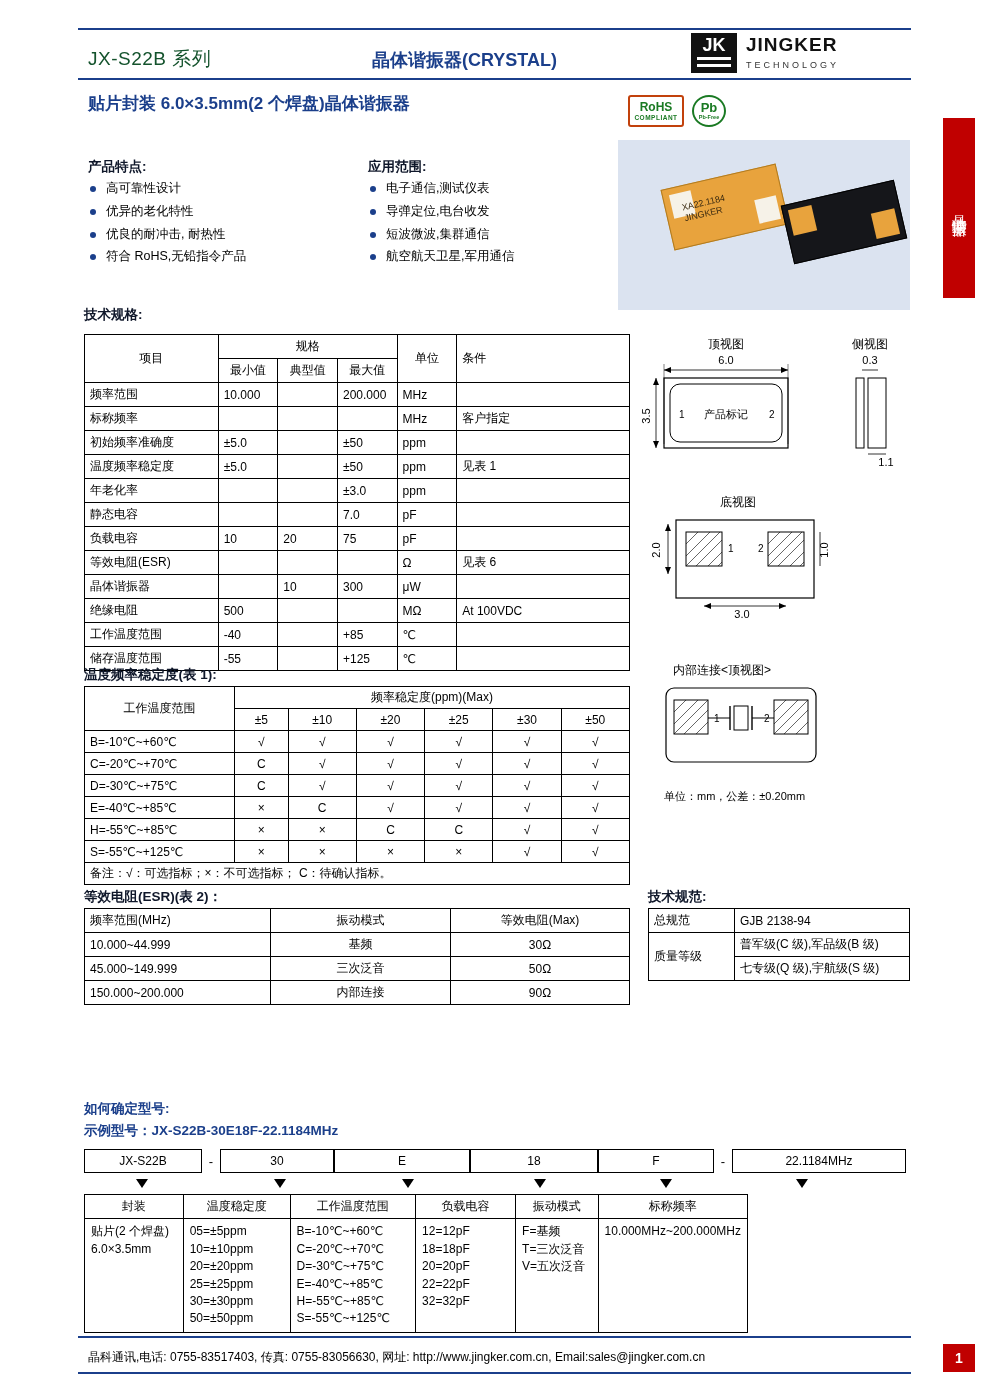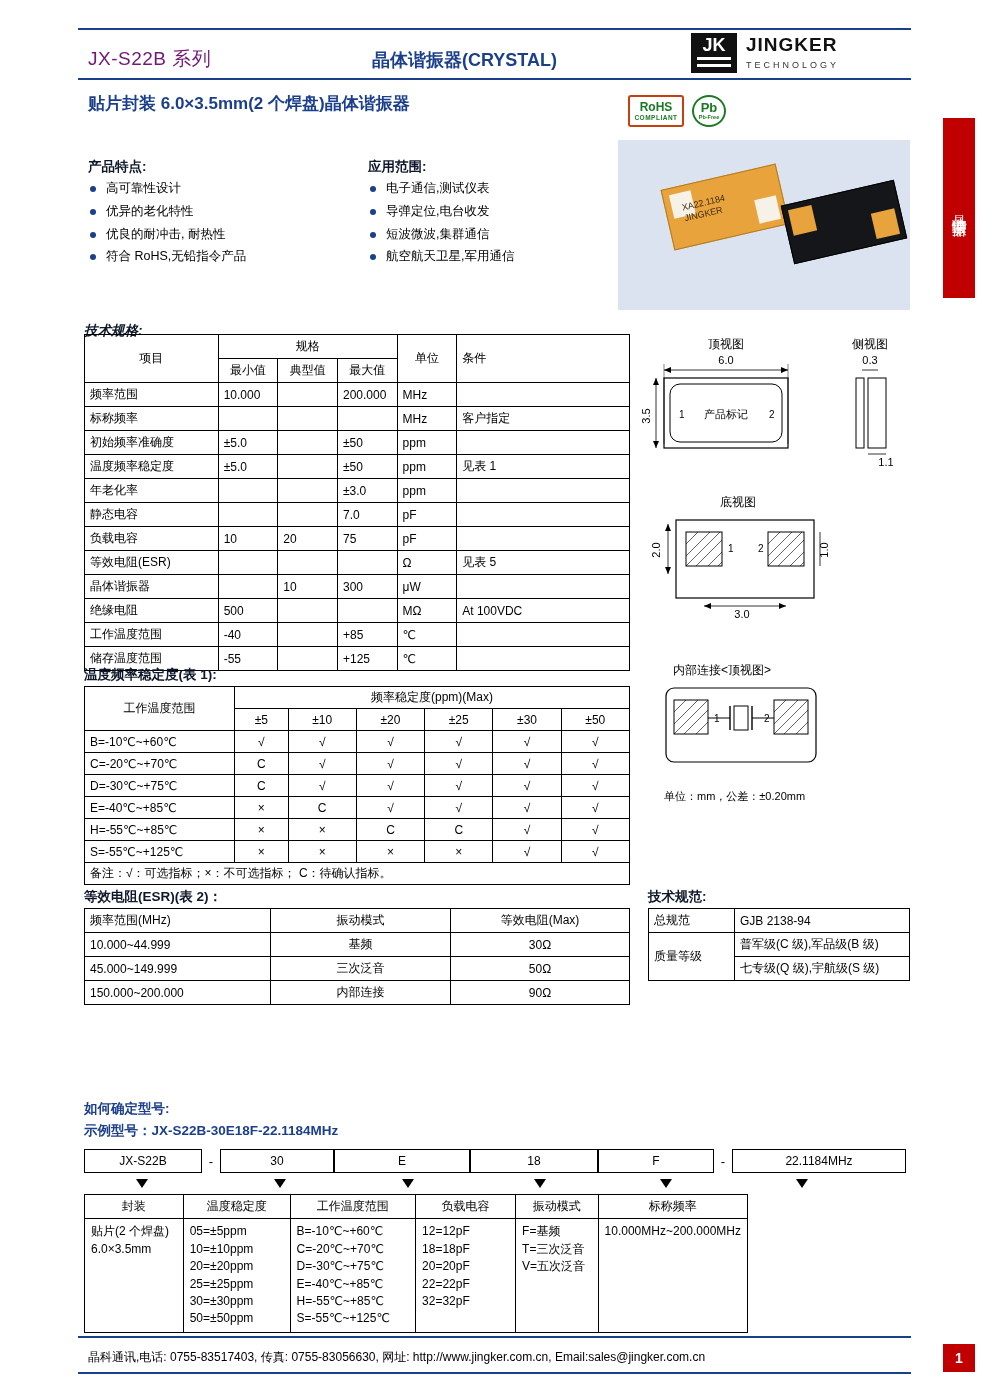--- a/index.html
+++ b/index.html
@@ -14,21 +14,21 @@
     overflow: hidden;
   }
   .page { position:absolute; inset:0; }
 
   
   .rule-top { position:absolute; left:78px; right:78px; top:28px; height:2px; background:#1b3f8b; }
   .rule-top2 { position:absolute; left:78px; right:78px; top:78px; height:2px; background:#1b3f8b; }
   .rule-bottom { position:absolute; left:78px; right:78px; bottom:62px; height:2px; background:#1b3f8b; }
   .rule-bottom2 { position:absolute; left:78px; right:78px; bottom:26px; height:2px; background:#1b3f8b; }
 
-  .hdr-left { position:absolute; left:88px; top:46px; font-size:19px; color:#701a75; letter-spacing:0.5px; }
+  .hdr-left { position:absolute; left:88px; top:46px; font-size:19px; color:#14532d; letter-spacing:0.5px; }
   .hdr-mid { position:absolute; left:372px; top:48px; font-size:18px; color:#1b3f8b; font-weight:bold; }
 
   .logo-box { position:absolute; right:78px; top:32px; width:220px; height:42px; display:flex; align-items:center; }
   .logo-mark { width:46px; height:40px; background:#111; color:#fff; font-weight:bold; font-size:18px;
      display:flex; align-items:flex-start; justify-content:center; padding-top:2px; position:relative; }
   .logo-mark:after { content:""; position:absolute; left:6px; right:6px; bottom:6px; height:3px; background:#fff; }
   .logo-mark:before { content:""; position:absolute; left:6px; right:6px; bottom:13px; height:3px; background:#fff; }
   .logo-text { margin-left:9px; line-height:1.05; }
   .logo-text .l1 { font-size:19px; font-weight:bold; letter-spacing:1px; color:#111; }
   .logo-text .l2 { font-size:9px; letter-spacing:3px; color:#333;margin-top:6px; }
@@ -75,21 +75,21 @@
   .chip-black .pad.p1 { left:5px; top:5px; }
   .chip-black .pad.p2 { right:5px; bottom:5px; }
 
   
   table { border-collapse: collapse; font-size:12px; }
   td, th { border:1px solid #000; padding:2px 5px; font-weight:normal; }
 
   .tbl-spec { position:absolute; left:84px; top:334px; width:546px; }
   .tbl-spec td { height:24px; }
 
-  .lbl-spec { position:absolute; left:84px; top:322px;font-style:italic; }
+  .lbl-spec { position:absolute; left:84px; top:306px; }
   .lbl-temp { position:absolute; left:84px; top:666px; }
   .tbl-temp { position:absolute; left:84px; top:686px; width:546px; }
   .tbl-temp td { height:22px; text-align:center; }
   .tbl-temp td.first { text-align:left; }
 
   .lbl-esr { position:absolute; left:84px; top:888px; }
   .tbl-esr { position:absolute; left:84px; top:908px; width:546px; }
   .tbl-esr td { height:24px; text-align:center; }
   .tbl-esr td.l { text-align:left; }
 
@@ -257,21 +257,21 @@
           <td>75</td>
           <td>pF</td>
           <td></td>
         </tr>
     <tr>
           <td>等效电阻(ESR)</td>
           <td></td>
           <td></td>
           <td></td>
           <td>Ω</td>
-          <td>见表 5</td>
+          <td>见表 6</td>
         </tr>
     <tr>
           <td>晶体谐振器</td>
           <td></td>
           <td>10</td>
           <td>300</td>
           <td>μW</td>
           <td></td>
         </tr>
     <tr>

